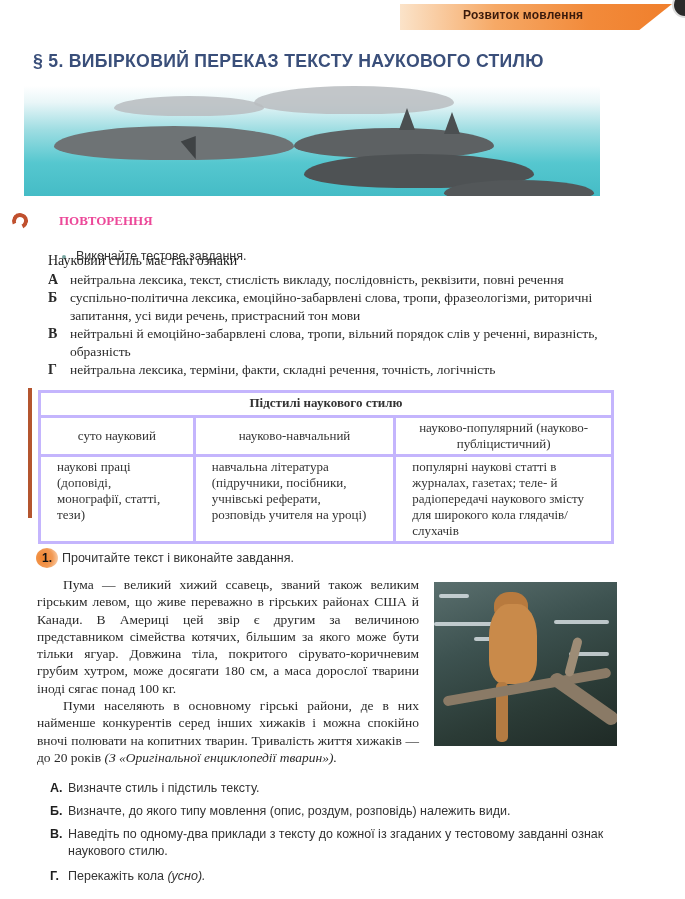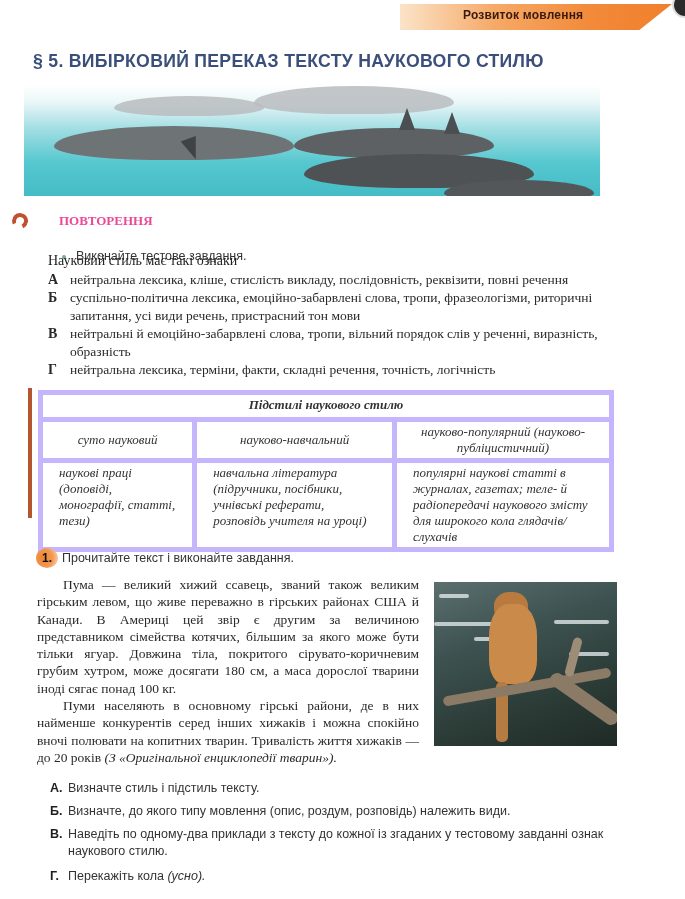--- a/index.html
+++ b/index.html
@@ -68,21 +68,21 @@
     .table-wrap {
       position: absolute; left: 28px; top: 388px; width: 584px; height: 130px;
       border-left: 4px solid #b4552f;
       background: #ffffff;
     }
     table.sub {
       position: absolute; left: 6px; top: 2px; width: 576px;
       border-collapse: collapse; font-size: 13px; color: #333;
     }
     table.sub td, table.sub th {
-      border: 5px solid #c4b5fd; padding: 2px 16px; vertical-align: top; line-height: 16px; font-style: italic;
+      border: 3px solid #c4b5fd; padding: 2px 16px; vertical-align: top; line-height: 16px;
     }
     table.sub th.caption { font-weight: bold; text-align: center; height: 18px; font-size: 13px; }
     table.sub td.hdr { text-align: center; vertical-align: middle; }
     table.sub tr.body td { height: 64px; }
 
     .task-head {
       position: absolute; left: 36px; top: 548px;
       display: flex; align-items: center; gap: 4px;
     }
     .task-num {
@@ -147,21 +147,21 @@
   <span class="section-title">ПОВТОРЕННЯ</span>
 </div>
 <div class="bullet-line">
   <span class="dot"></span><span>Виконайте тестове завдання.</span>
 </div>
 <div class="question">Науковий стиль має такі ознаки</div>
 
 <div class="options">
   <div class="opt">
     <span class="letter">А</span>
-    <span class="txt">нейтральна лексика, кліше, стислість викладу, послідовність, реквізити, повні речення</span>
+    <span class="txt">нейтральна лексика, текст, стислість викладу, послідовність, реквізити, повні речення</span>
   </div>
   <div class="opt">
     <span class="letter">Б</span>
     <span class="txt">суспільно-політична лексика, емоційно-забарвлені слова, тропи, фразеологізми, риторичні запитання, усі види речень, пристрасний тон мови</span>
   </div>
   <div class="opt">
     <span class="letter">В</span>
     <span class="txt">нейтральні й емоційно-забарвлені слова, тропи, вільний порядок слів у реченні, виразність, образність</span>
   </div>
   <div class="opt">

